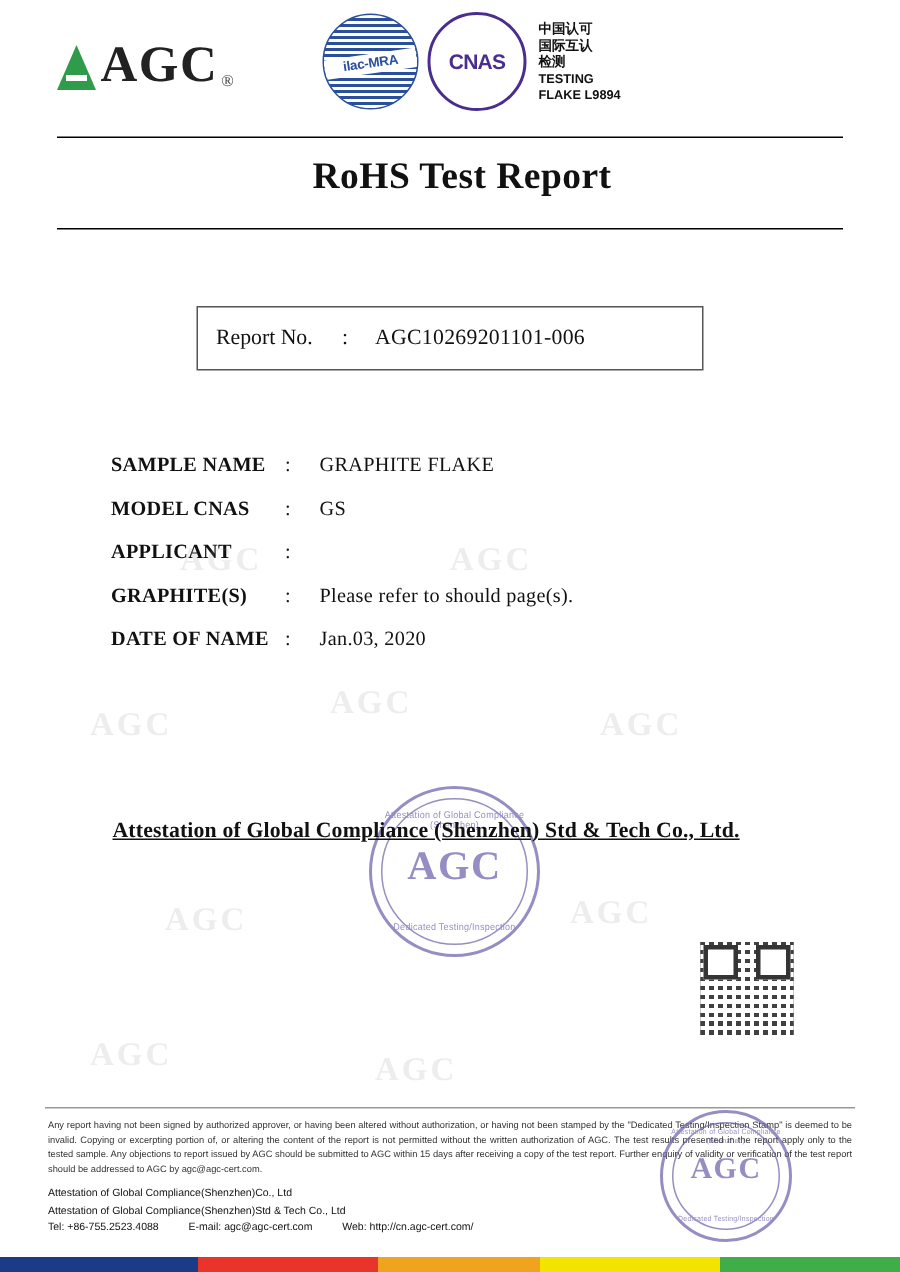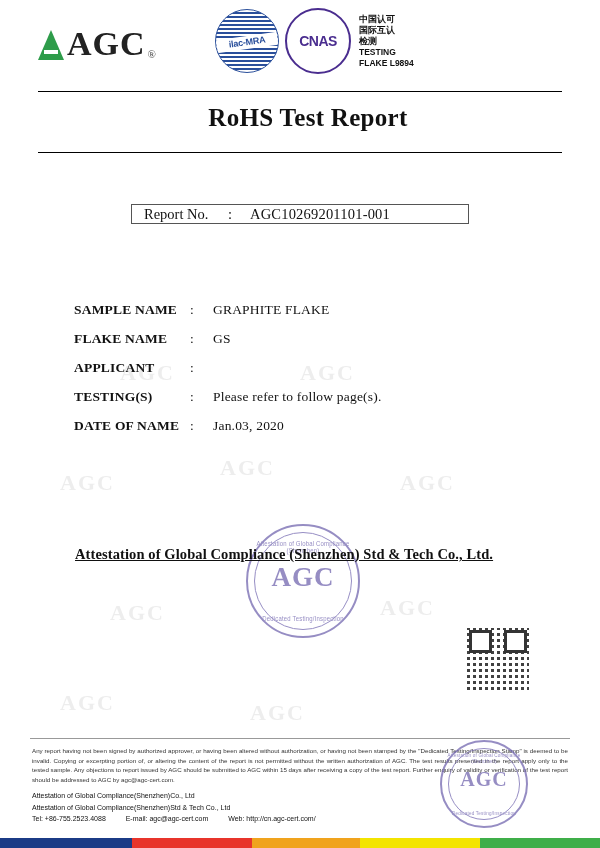--- a/index.html
+++ b/index.html
@@ -147,21 +147,21 @@
     font-weight: bold;
     letter-spacing: 0.3px;
   }
 
   
   .report-no-box {
     position: absolute;
     left: 131px;
     top: 204px;
     width: 338px;
-    height: 20px;
+    height: 43px;
     border: 1px solid #555;
     box-sizing: border-box;
     display: flex;
     align-items: center;
     font-size: 14.5px;
   }
   .report-no-box .lbl {
     width: 96px;
     padding-left: 12px;
     box-sizing: border-box;
@@ -353,42 +353,42 @@
     </div>
   </div>
 
   <div class="rule rule-top"></div>
   <div class="report-title">RoHS Test Report</div>
   <div class="rule rule-bottom"></div>
 
   <div class="report-no-box">
     <span class="lbl">Report No.</span>
     <span class="colon">:</span>
-    <span class="val">AGC10269201101-001</span>
+    <span class="val">AGC10269201101-006</span>
   </div>
 
   <div class="fields">
     <div class="field-row">
       <span class="k">SAMPLE NAME</span>
       <span class="c">:</span>
       <span class="v">GRAPHITE  FLAKE</span>
     </div>
     <div class="field-row">
-      <span class="k">FLAKE NAME</span>
+      <span class="k">MODEL CNAS</span>
       <span class="c">:</span>
       <span class="v">GS</span>
     </div>
     <div class="field-row">
       <span class="k">APPLICANT</span>
       <span class="c">:</span>
     </div>
     <div class="field-row">
-      <span class="k">TESTING(S)</span>
+      <span class="k">GRAPHITE(S)</span>
       <span class="c">:</span>
-      <span class="v">Please refer to follow page(s).</span>
+      <span class="v">Please refer to should page(s).</span>
     </div>
     <div class="field-row">
       <span class="k">DATE OF NAME</span>
       <span class="c">:</span>
       <span class="v">Jan.03, 2020</span>
     </div>
   </div>
 
   <div class="watermark">
     <div class="wm" style="left:60px; top:470px;">AGC</div>

